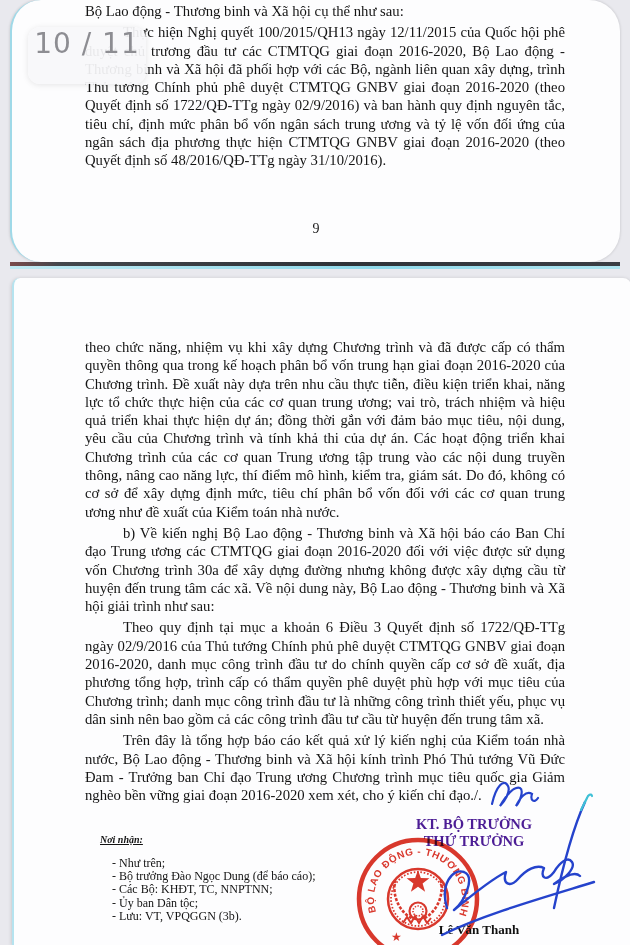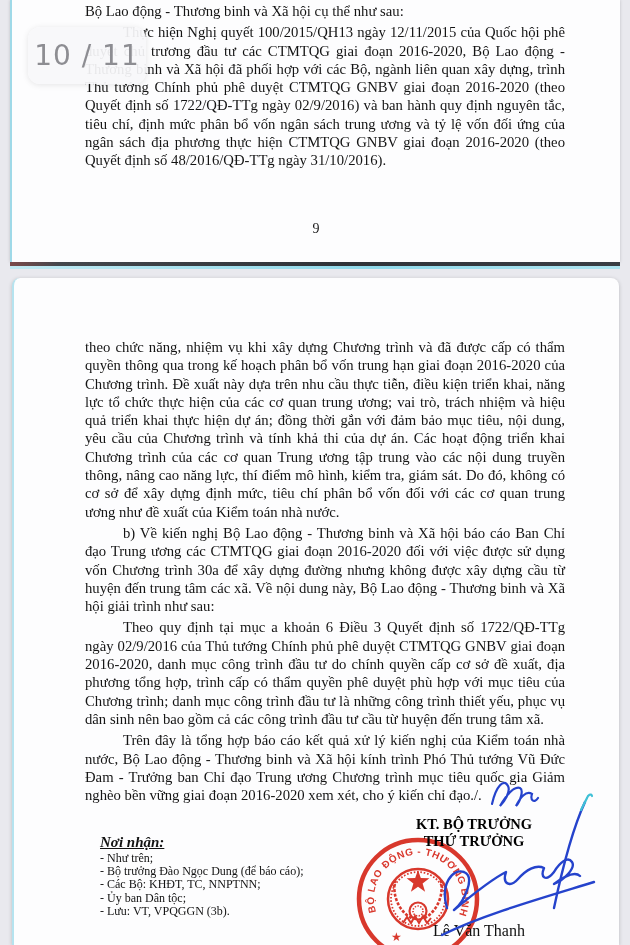--- a/index.html
+++ b/index.html
@@ -2,39 +2,40 @@
 <html><head>
 <meta charset="utf-8">
 <style>
   html,body{margin:0;padding:0;}
   body{
     width:630px;height:945px;position:relative;overflow:hidden;
     background:#e9e9ee;
     font-family:"Liberation Serif",serif;
   }
   
-  .page{position:absolute;background:#fdfdfe;}
+  .page{position:absolute;background:#fdfdfe;border-radius:31px;}
   #page-prev{
     left:10px;top:0;width:608px;height:262px;
     border-left:2px solid #9fd9e8;
     box-shadow:0 0 3px rgba(0,0,0,.18);
   }
   #page-prev-edge{
     position:absolute;left:10px;top:262px;width:610px;height:4px;
     background:linear-gradient(90deg,#7a4a4a 0%,#43474c 8%,#2e3237 55%,#3a3e44 100%);
   }
   #page-prev-edge-glow{
     position:absolute;left:10px;top:266px;width:610px;height:3px;
     background:linear-gradient(90deg,#bfe9f2,#8fd9ea 60%,#aee4f0);
   }
   #page-cur{
     left:12px;top:278px;width:605px;height:667px;
     border-radius:8px 8px 0 0;
     border-left:2px solid #b5e3ef;
     box-shadow:0 1px 4px rgba(0,0,0,.2);
+    padding-left:12px;
   }
   
   .doc-text{
     position:absolute;color:#141414;
     font-size:14.7px;line-height:18.3px;text-align:justify;
   }
   #prev-text{left:73px;top:2px;width:480px;}
   #cur-text{left:71px;top:60px;width:480px;}
   .doc-text p{margin:0;}
   .doc-text p + p{margin-top:3px;}
@@ -42,40 +43,40 @@
   #prev-pagenum{
     position:absolute;left:0;top:221px;width:100%;
     text-align:center;font-size:14px;color:#1a1a1a;
   }
   
   #page-badge{
     position:absolute;left:28px;top:27px;width:118px;height:57px;
     background:rgba(248,248,250,.93);
     border-radius:12px;z-index:20;
     box-shadow:0 1px 6px rgba(0,0,0,.10);
-    display:flex;align-items:center;justify-content:center;
+    display:flex;align-items:flex-start;justify-content:center;
     font-family:"DejaVu Sans",sans-serif;
     font-size:28px;color:#8d8d92;letter-spacing:1px;
   }
   
   #signer-title{
     position:absolute;left:350px;top:538px;width:220px;
     text-align:center;font-weight:bold;font-size:14.5px;line-height:17px;
-    color:#000000;
+    color:#4c1d95;
   }
   #signer-name{
     position:absolute;left:340px;top:644px;width:250px;
-    text-align:center;font-weight:normal;font-size:16px;color:#101010;
+    text-align:center;font-weight:bold;font-size:13px;color:#101010;
     z-index:4;
   }
   #recipients{
     position:absolute;left:86px;top:556px;width:260px;color:#121212;
   }
-  #recipients .label{font-weight:bold;font-style:italic;font-size:15px;margin:0 0 1px 0;text-decoration:underline;}
-  #recipients ul{list-style:none;margin:0;padding:0;font-size:12px;line-height:13.2px;}
+  #recipients .label{font-weight:bold;font-style:italic;font-size:10px;margin:0 0 1px 0;text-decoration:underline;}
+  #recipients ul{list-style:none;margin:12px;padding:0;font-size:12px;line-height:13.2px;}
   
   #seal{position:absolute;left:341px;top:558px;width:126px;height:126px;z-index:3;
         opacity:.93;mix-blend-mode:multiply;}
   #signature{position:absolute;left:396px;top:512px;width:200px;height:160px;z-index:5;}
   #initials{position:absolute;left:470px;top:496px;width:60px;height:44px;z-index:5;}
 </style>
 </head>
 <body>
 
 <div class="page" id="page-prev">

